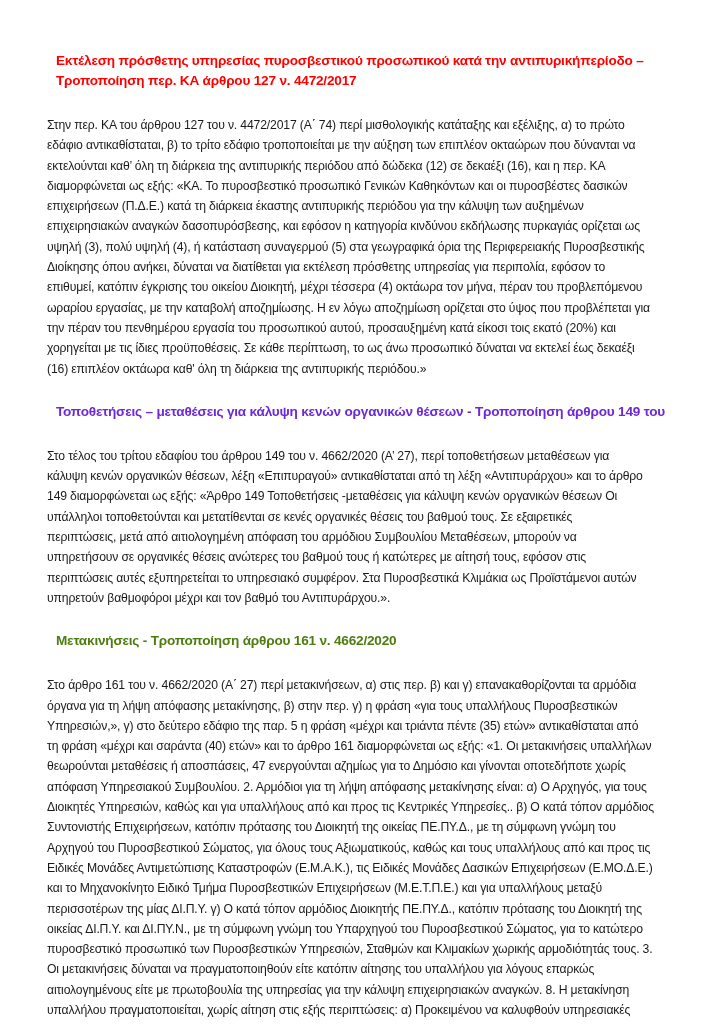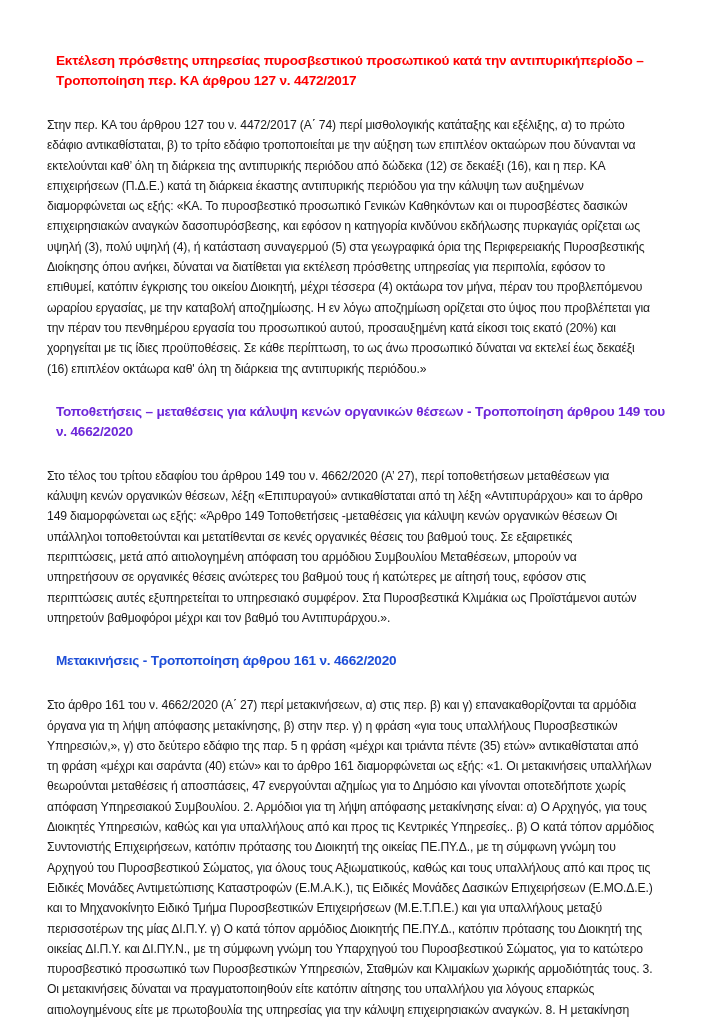--- a/index.html
+++ b/index.html
@@ -34,55 +34,54 @@
   <section>
     <h2 class="heading" style="color: rgb(255, 0, 0);">
       <span class="line">Εκτέλεση πρόσθετης υπηρεσίας πυροσβεστικού προσωπικού κατά την αντιπυρικήπερίοδο –</span>
       <span class="line">Τροποποίηση περ. ΚΑ άρθρου 127 ν. 4472/2017</span>
     </h2>
     <div class="gap-after-heading"></div>
     <p class="para" style="color: rgb(26, 26, 26);">
       <span class="line">Στην περ. ΚΑ του άρθρου 127 του ν. 4472/2017 (Α΄ 74) περί μισθολογικής κατάταξης και εξέλιξης, α) το πρώτο</span>
       <span class="line">εδάφιο αντικαθίσταται, β) το τρίτο εδάφιο τροποποιείται με την αύξηση των επιπλέον οκταώρων που δύνανται να</span>
       <span class="line">εκτελούνται καθ’ όλη τη διάρκεια της αντιπυρικής περιόδου από δώδεκα (12) σε δεκαέξι (16), και η περ. ΚΑ</span>
+      <span class="line">διαμορφώνεται ως εξής: «ΚΑ. Το πυροσβεστικό προσωπικό Γενικών Καθηκόντων και οι πυροσβέστες δασικών</span>
       <span class="line">επιχειρήσεων (Π.Δ.Ε.) κατά τη διάρκεια έκαστης αντιπυρικής περιόδου για την κάλυψη των αυξημένων</span>
-      <span class="line">διαμορφώνεται ως εξής: «ΚΑ. Το πυροσβεστικό προσωπικό Γενικών Καθηκόντων και οι πυροσβέστες δασικών</span>
       <span class="line">επιχειρησιακών αναγκών δασοπυρόσβεσης, και εφόσον η κατηγορία κινδύνου εκδήλωσης πυρκαγιάς ορίζεται ως</span>
       <span class="line">υψηλή (3), πολύ υψηλή (4), ή κατάσταση συναγερμού (5) στα γεωγραφικά όρια της Περιφερειακής Πυροσβεστικής</span>
       <span class="line">Διοίκησης όπου ανήκει, δύναται να διατίθεται για εκτέλεση πρόσθετης υπηρεσίας για περιπολία, εφόσον το</span>
       <span class="line">επιθυμεί, κατόπιν έγκρισης του οικείου Διοικητή, μέχρι τέσσερα (4) οκτάωρα τον μήνα, πέραν του προβλεπόμενου</span>
       <span class="line">ωραρίου εργασίας, με την καταβολή αποζημίωσης. Η εν λόγω αποζημίωση ορίζεται στο ύψος που προβλέπεται για</span>
       <span class="line">την πέραν του πενθημέρου εργασία του προσωπικού αυτού, προσαυξημένη κατά είκοσι τοις εκατό (20%) και</span>
       <span class="line">χορηγείται με τις ίδιες προϋποθέσεις. Σε κάθε περίπτωση, το ως άνω προσωπικό δύναται να εκτελεί έως δεκαέξι</span>
       <span class="line">(16) επιπλέον οκτάωρα καθ' όλη τη διάρκεια της αντιπυρικής περιόδου.»</span>
     </p>
     <div class="gap-after-para"></div>
   </section>
 
   <section>
     <h2 class="heading" style="color: #6d28d9;">
       <span class="line">Τοποθετήσεις – μεταθέσεις για κάλυψη κενών οργανικών θέσεων - Τροποποίηση άρθρου 149 του</span>
-      <span class="line">ν. 4662/2020</span>
     </h2>
     <div class="gap-after-heading"></div>
     <p class="para" style="color: rgb(26, 26, 26);">
       <span class="line">Στο τέλος του τρίτου εδαφίου του άρθρου 149 του ν. 4662/2020 (Α’ 27), περί τοποθετήσεων μεταθέσεων για</span>
       <span class="line">κάλυψη κενών οργανικών θέσεων, λέξη «Επιπυραγού» αντικαθίσταται από τη λέξη «Αντιπυράρχου» και το άρθρο</span>
       <span class="line">149 διαμορφώνεται ως εξής: «Άρθρο 149 Τοποθετήσεις -μεταθέσεις για κάλυψη κενών οργανικών θέσεων Οι</span>
       <span class="line">υπάλληλοι τοποθετούνται και μετατίθενται σε κενές οργανικές θέσεις του βαθμού τους. Σε εξαιρετικές</span>
       <span class="line">περιπτώσεις, μετά από αιτιολογημένη απόφαση του αρμόδιου Συμβουλίου Μεταθέσεων, μπορούν να</span>
       <span class="line">υπηρετήσουν σε οργανικές θέσεις ανώτερες του βαθμού τους ή κατώτερες με αίτησή τους, εφόσον στις</span>
       <span class="line">περιπτώσεις αυτές εξυπηρετείται το υπηρεσιακό συμφέρον. Στα Πυροσβεστικά Κλιμάκια ως Προϊστάμενοι αυτών</span>
       <span class="line">υπηρετούν βαθμοφόροι μέχρι και τον βαθμό του Αντιπυράρχου.».</span>
     </p>
     <div class="gap-after-para"></div>
   </section>
 
   <section>
-    <h2 class="heading" style="color: #1d4ed8;">
+    <h2 class="heading" style="color: #4d7c0f;">
       <span class="line">Μετακινήσεις - Τροποποίηση άρθρου 161 ν. 4662/2020</span>
     </h2>
     <div class="gap-after-heading"></div>
     <p class="para" style="color: rgb(26, 26, 26);">
       <span class="line">Στο άρθρο 161 του ν. 4662/2020 (Α΄ 27) περί μετακινήσεων, α) στις περ. β) και γ) επανακαθορίζονται τα αρμόδια</span>
       <span class="line">όργανα για τη λήψη απόφασης μετακίνησης, β) στην περ. γ) η φράση «για τους υπαλλήλους Πυροσβεστικών</span>
       <span class="line">Υπηρεσιών,», γ) στο δεύτερο εδάφιο της παρ. 5 η φράση «μέχρι και τριάντα πέντε (35) ετών» αντικαθίσταται από</span>
       <span class="line">τη φράση «μέχρι και σαράντα (40) ετών» και το άρθρο 161 διαμορφώνεται ως εξής: «1. Οι μετακινήσεις υπαλλήλων</span>
       <span class="line">θεωρούνται μεταθέσεις ή αποσπάσεις, 47 ενεργούνται αζημίως για το Δημόσιο και γίνονται οποτεδήποτε χωρίς</span>
       <span class="line">απόφαση Υπηρεσιακού Συμβουλίου. 2. Αρμόδιοι για τη λήψη απόφασης μετακίνησης είναι: α) Ο Αρχηγός, για τους</span>

